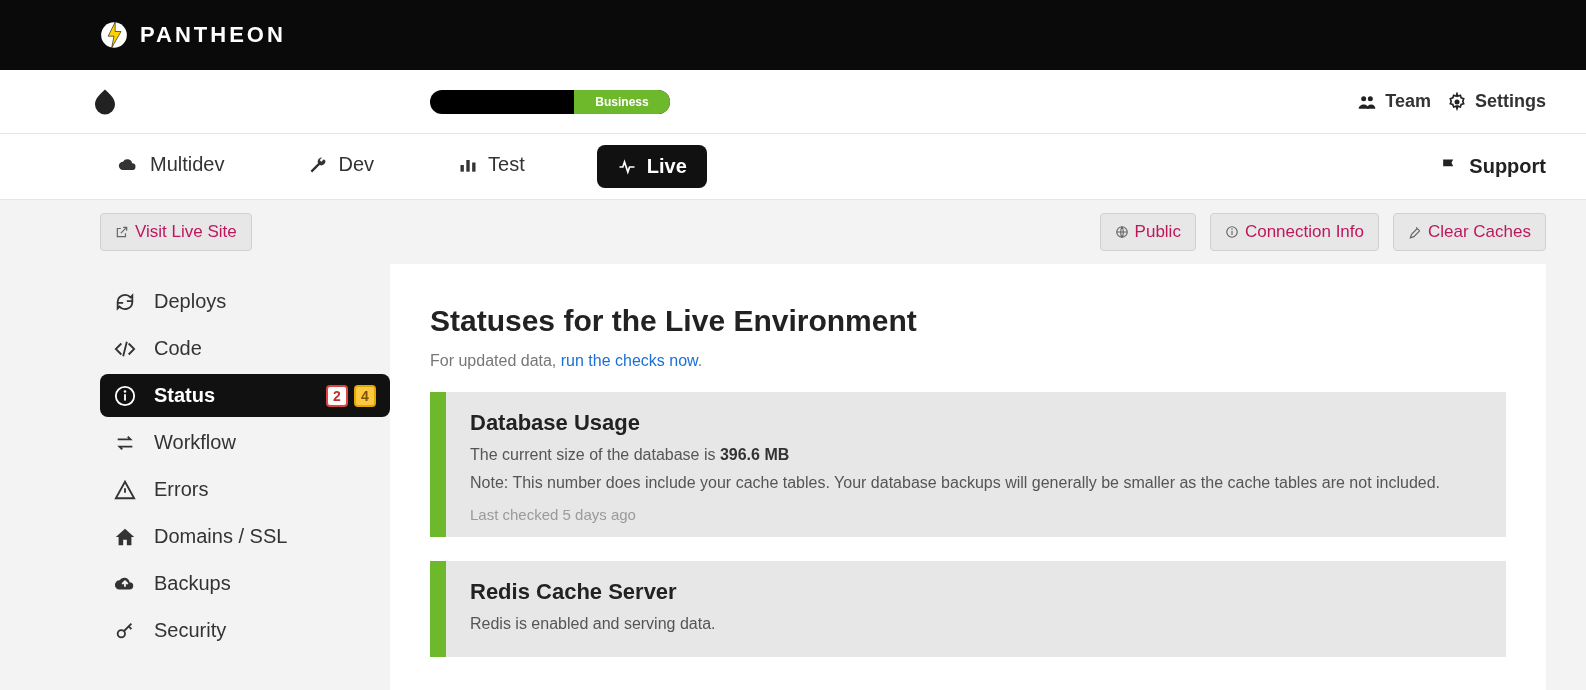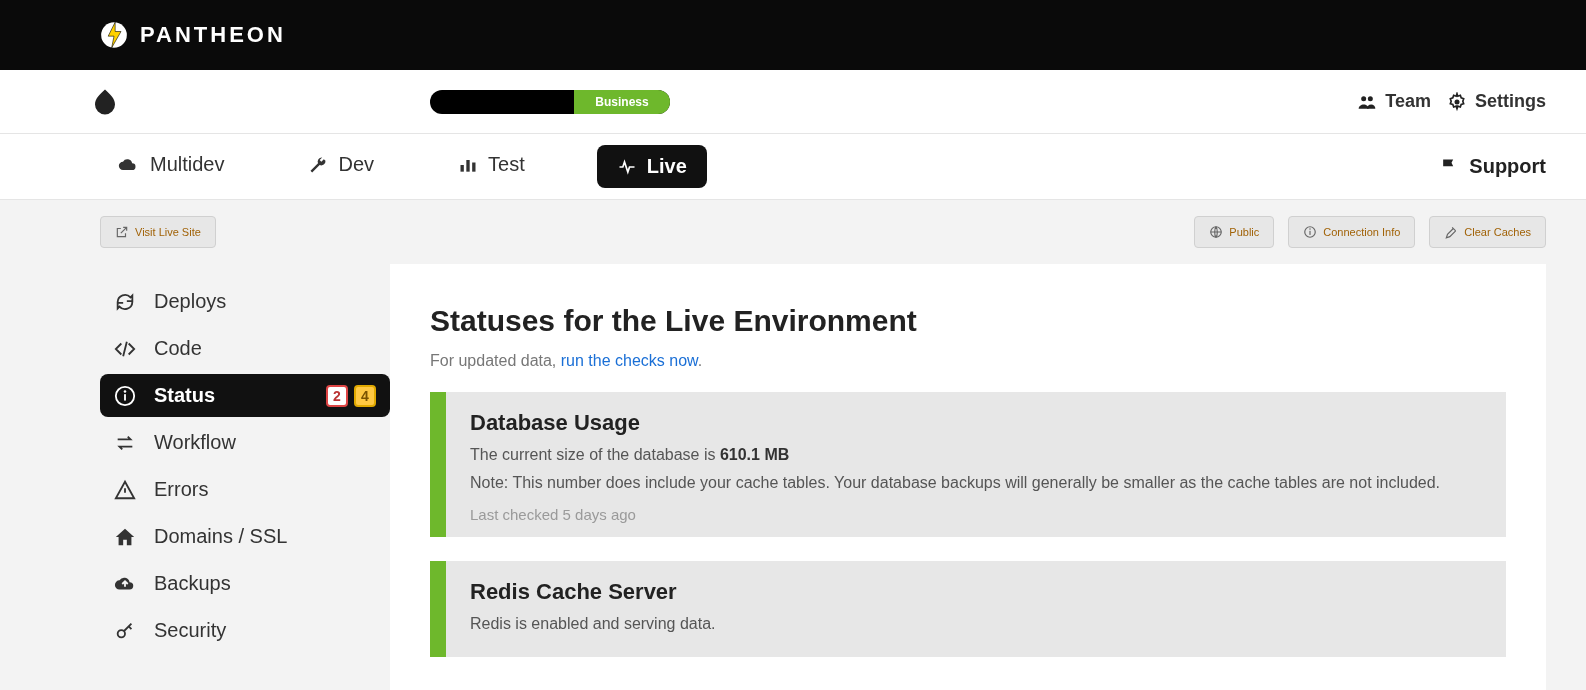--- a/index.html
+++ b/index.html
@@ -16,21 +16,21 @@
 .hbtn{display:flex;align-items:center;gap:8px;color:#333;font-size:18px;font-weight:700;cursor:pointer}
 .icon{display:inline-flex;width:20px;height:20px;align-items:center;justify-content:center}
 
 .tabbar{background:#fff;height:66px;border-bottom:1px solid #e5e5e5;display:flex;align-items:center;padding:0 40px 0 104px}
 .tabs{display:flex;align-items:flex-start;gap:60px}
 .tab{display:flex;align-items:center;gap:10px;color:#333;font-size:20px;cursor:pointer;padding:8px 12px;border-radius:8px}
 .tab.active{background:#111;color:#fff;font-weight:700;padding:10px 20px}
 .support-btn{margin-left:auto;display:flex;align-items:center;gap:10px;font-size:20px;font-weight:700;color:#222;cursor:pointer}
 
 .btnrow{background:#f3f3f3;height:64px;display:flex;align-items:center;padding:0 40px 0 100px}
-.grey-btn{background:#e7e7e7;border:1px solid #d0d0d0;border-radius:4px;padding:8px 14px;color:#a16207;font-size:11px;display:flex;align-items:center;gap:6px;cursor:pointer}
+.grey-btn{background:#e7e7e7;border:1px solid #d0d0d0;border-radius:4px;padding:8px 14px;color:#be185d;font-size:17px;display:flex;align-items:center;gap:6px;cursor:pointer}
 .btnrow-right{margin-left:auto;display:flex;gap:14px}
 
 .body-wrap{display:flex;padding:0 40px 0 100px}
 .sidebar{width:290px;flex-shrink:0;padding-top:16px}
 .side-item{display:flex;align-items:center;gap:18px;padding:10px 14px;font-size:20px;color:#333;cursor:pointer;border-radius:8px;margin-bottom:4px}
 .side-item.active{background:#111;color:#fff;font-weight:700;position:relative}
 .badges{margin-left:auto;display:flex;gap:6px}
 .badge{width:22px;height:22px;border-radius:4px;font-size:14px;font-weight:700;display:flex;align-items:center;justify-content:center;color:#b33}
 .badge-red{background:#fff;border:2px solid #d44}
 .badge-yellow{background:#ffc843;border:2px solid #e0a800;color:#7a5200}
@@ -263,21 +263,21 @@
 
   <div class="main">
     <h1>Statuses for the Live Environment</h1>
     <p class="subline">
       <span>For updated data, </span><a>run the checks now</a><span>.</span>
     </p>
 
     <div class="status-card">
       <h2>Database Usage</h2>
       <p class="status-line">
-        <span>The current size of the database is </span><b>610.1 MB</b>
+        <span>The current size of the database is </span><b>396.6 MB</b>
       </p>
       <p class="note">Note: This number does include your cache tables. Your database backups will generally be smaller as the cache tables are not included.</p>
       <p class="lastchecked">Last checked 5 days ago</p>
     </div>
 
     <div class="status-card">
       <h2>Redis Cache Server</h2>
       <p class="status-line">Redis is enabled and serving data.</p>
     </div>
   </div>

